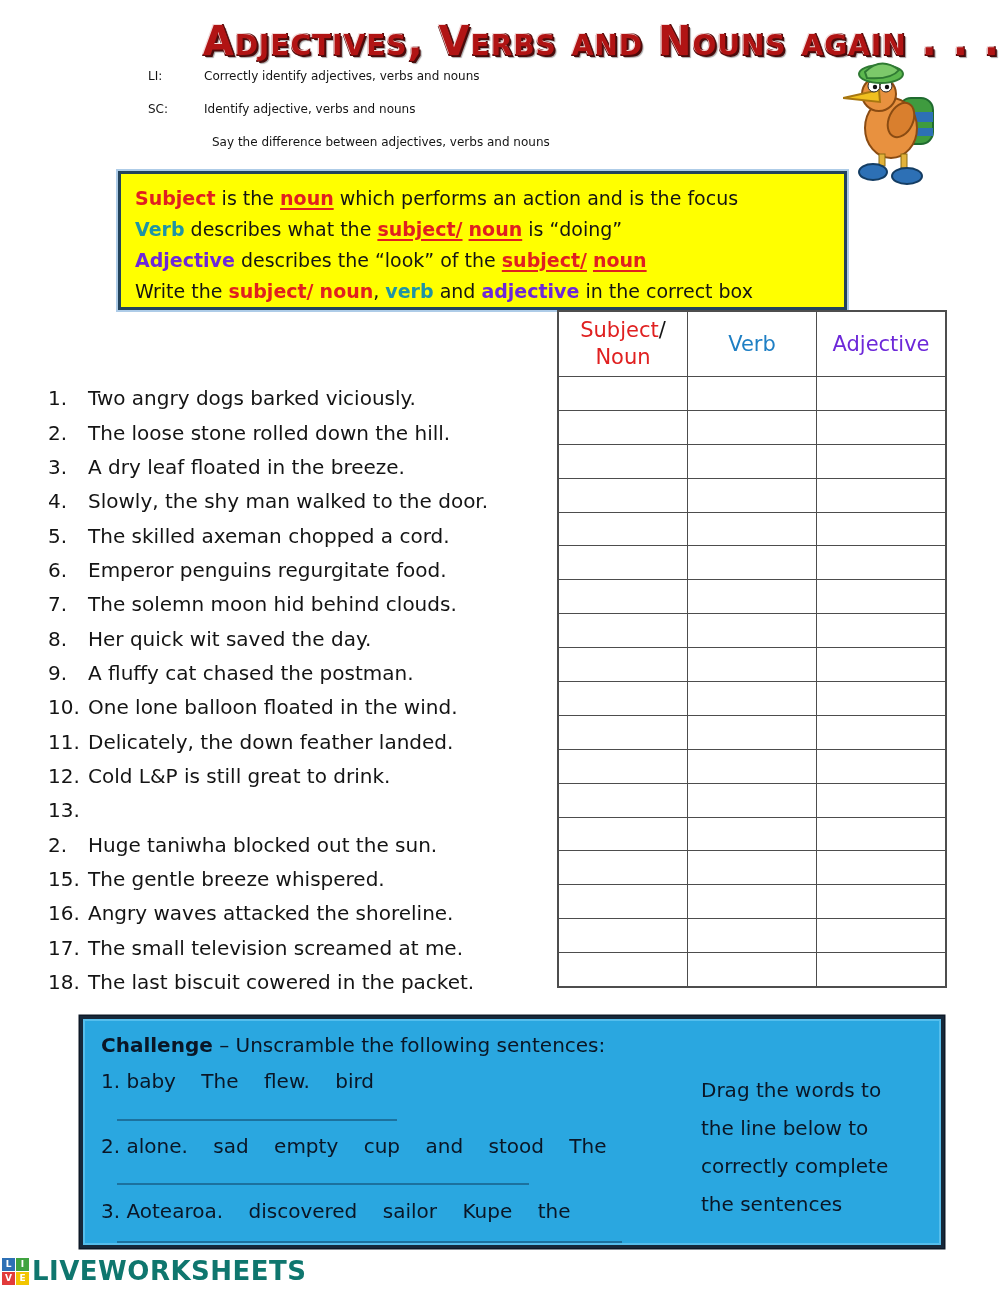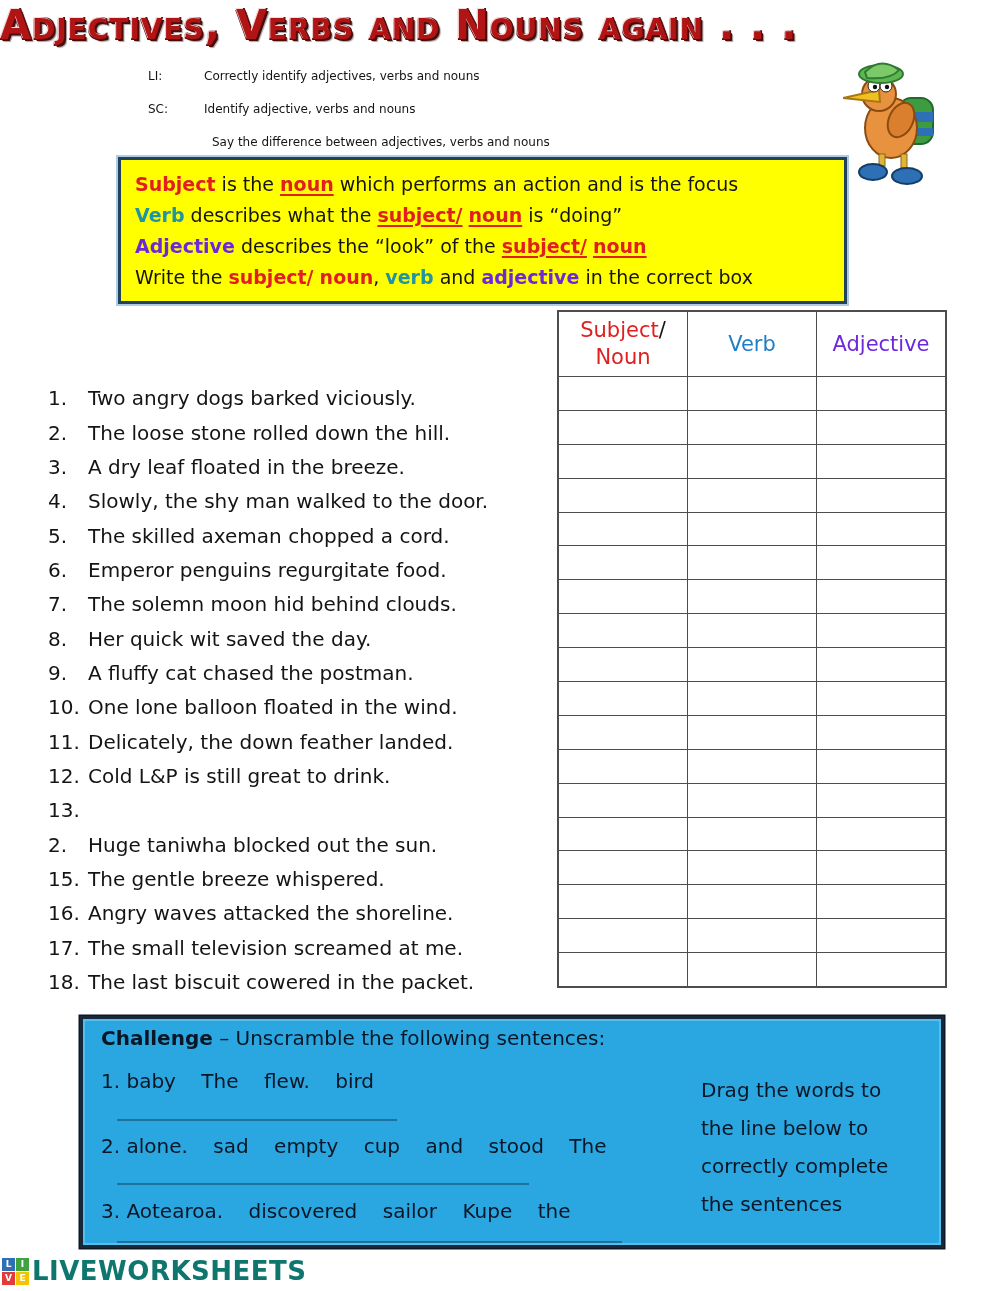--- a/index.html
+++ b/index.html
@@ -1,37 +1,37 @@
 <!DOCTYPE html>
 <html><head>
 <meta charset="utf-8">
 <style>
   html,body{margin:0;padding:0;background:#fff;}
   body{width:1000px;height:1291px;position:relative;overflow:hidden;
        font-family:"DejaVu Sans", "Liberation Sans", sans-serif;color:#141414;}
 
   
-  .title{position:absolute;left:0;right:0;top:2px;margin:0;text-align:left;
+  .title{position:absolute;left:0;right:0;top:18px;margin:0;text-align:right;
     font-variant:small-caps;font-weight:bold;font-size:40px;letter-spacing:1px;
     color:#b11414;
     text-shadow:-1px -1px 0 #f3d9d9,1px -1px 0 #5a0d0d,-1px 1px 0 #5a0d0d,
                 2px 2px 0 #4a0b0b,3px 3px 1px rgba(0,0,0,.35);}
 
   
   .objectives{position:absolute;left:148px;top:60px;font-size:12px;}
   .obj-row{display:flex;line-height:33px;}
   .obj-label{width:56px;flex:0 0 56px;}
   .obj-row:nth-child(3) .obj-text{padding-left:8px;}
 
   
   .kiwi{position:absolute;left:843px;top:54px;width:104px;height:132px;}
 
   
-  .info-box{position:absolute;left:118px;top:157px;width:695px;background:#ffff00;
-    border:3px solid #23435c;box-shadow:0 0 0 2px #aecce8;padding:9px 14px 8px 14px;
+  .info-box{position:absolute;left:118px;top:171px;width:695px;background:#ffff00;
+    border:3px solid #23435c;box-shadow:0 0 0 2px #aecce8;padding:9px 14px 0 14px;
     font-size:19px;}
   .info-line{line-height:31px;white-space:nowrap;}
   .bold{font-weight:bold;}
   .uline{text-decoration:underline;text-decoration-thickness:2px;text-underline-offset:3px;}
   .c-red{color:#e02020;} .c-teal{color:#1f94a5;} .c-purple{color:#6d28d9;}
   .c-k{color:#141414;} .c-blue{color:#1e7fc4;}
 
   
   .gtable{position:absolute;left:557px;top:310px;border-collapse:collapse;table-layout:fixed;}
   .gtable th,.gtable td{border:1.5px solid #4d4d4d;padding:0;}
@@ -44,21 +44,21 @@
   
   .sentences{position:absolute;left:48px;top:381px;font-size:20px;}
   .sent-row{display:flex;height:34.35px;align-items:center;white-space:nowrap;}
   .sent-num{width:40px;flex:0 0 40px;}
 
   
   .challenge{position:absolute;left:80px;top:1016px;width:858px;height:226px;
     background:#2aa7e0;border:3px solid #16283a;
     box-shadow:inset 0 0 0 2px rgba(120,210,245,.55),0 0 0 1.5px #0d1826;
     color:#0a1626;font-size:20px;}
-  .ch-head{position:absolute;left:18px;top:7px;text-align:center;}
+  .ch-head{position:absolute;left:18px;top:14px;text-align:center;}
   .ch-head-bold{font-weight:bold;}
   .ch-item{position:absolute;left:18px;white-space:pre;}
   .ch-item-1{top:50px;} .ch-item-2{top:115px;} .ch-item-3{top:180px;}
   .ch-words{white-space:pre;}
   .answer-line{position:absolute;left:34px;height:0;border-top:2px solid rgba(16,70,104,.55);}
   .al-1{top:100px;width:280px;} .al-2{top:164px;width:412px;} .al-3{top:222px;width:505px;}
   .drag-note{position:absolute;left:618px;top:52px;width:218px;line-height:38px;}
 
   
   .footer{position:absolute;left:2px;top:1256px;display:flex;align-items:center;}

